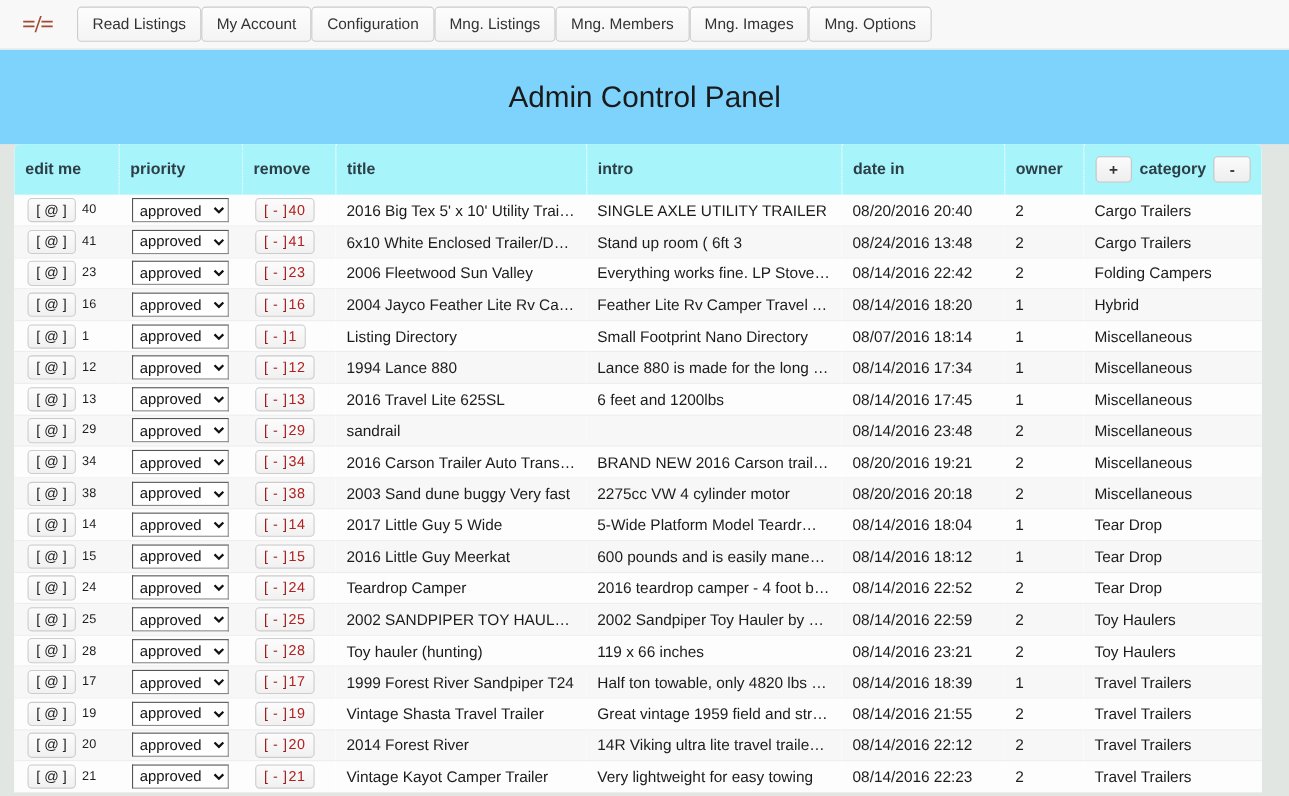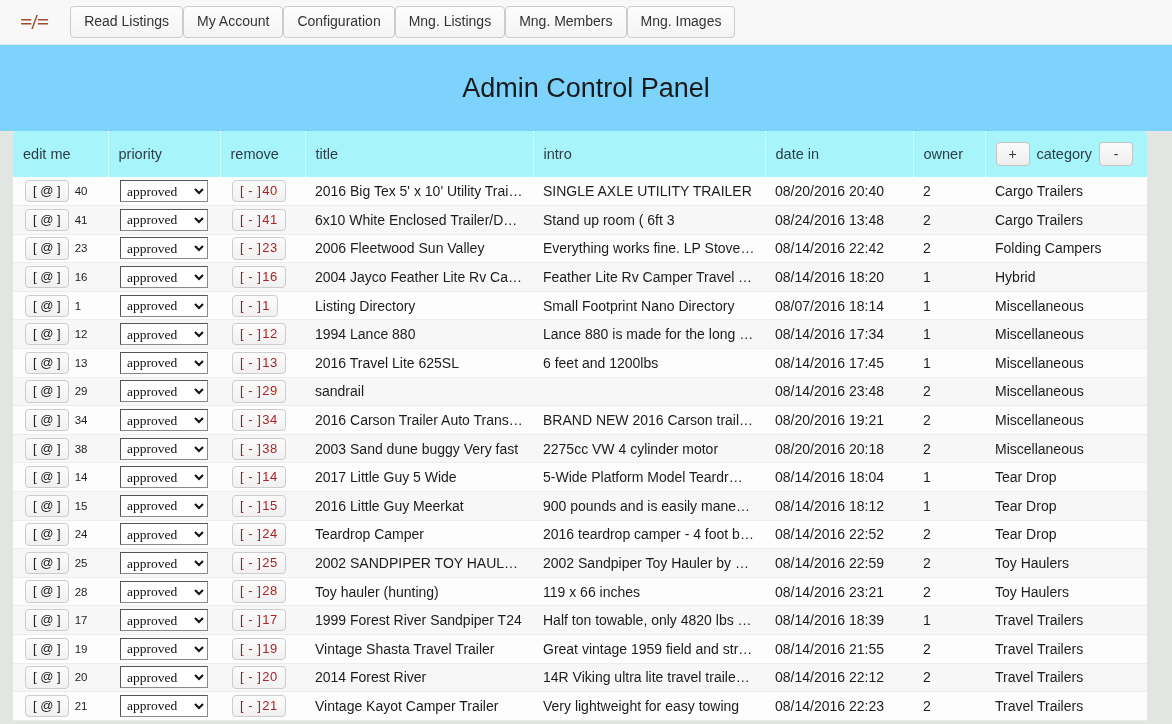--- a/index.html
+++ b/index.html
@@ -77,21 +77,21 @@
     width: 1134px;
     background: #fff;
     border-radius: 5px 5px 0 0;
     overflow: hidden;
   }
   table { border-collapse: collapse; width: 100%; table-layout: fixed; }
 
   thead th {
     background: #a8f4fb;
     color: #2c3e46;
-    font-weight: normal;
+    font-weight: bold;
     font-size: 14.5px;
     text-align: left;
     height: 46px;
     padding: 0 10px;
     border-right: 1px dotted #f2fdff;
     vertical-align: middle;
     white-space: nowrap;
   }
   thead th:last-child { border-right: none; }
 
@@ -137,21 +137,21 @@
   .rowid {
     font-size: 11.5px;
     color: #1d1d1d;
     margin-left: 6px;
     vertical-align: middle;
   }
   .btn-remove { color: #9b1b1b; font-size: 13px; letter-spacing: 0.5px; }
   .btn-remove .num { color: #b02020; margin-left: 1px; }
 
   select.prio {
-    font-family: Liberation Serif, serif;
+    font-family: Liberation Sans, sans-serif;
     font-size: 13.5px;
     color: #111;
     background: #fff;
     border: 1px solid #8a8a8a;
     border-top-color: #555;
     border-left-color: #555;
     border-radius: 0;
     padding: 1px 2px;
     width: 88px;
     height: 22px;
@@ -177,20 +177,21 @@
 <body>
 
 <div class="navbar">
   <span class="brand">=/=</span>
   <span class="nav-btn">Read Listings</span>
   <span class="nav-btn">My Account</span>
   <span class="nav-btn">Configuration</span>
   <span class="nav-btn">Mng. Listings</span>
   <span class="nav-btn">Mng. Members</span>
   <span class="nav-btn">Mng. Images</span>
+  <span class="nav-btn">Mng. Options</span>
 </div>
 
 <div class="page-head">
   <h1 class="page-title">Admin Control Panel</h1>
 </div>
 
 <div class="table-wrap">
   <table>
     <thead>
       <tr>
@@ -319,21 +320,21 @@
           <td class="c-intro">5-Wide Platform Model Teardr…</td>
           <td class="c-date">08/14/2016 18:04</td>
           <td class="c-owner">1</td>
           <td class="c-cat">Tear Drop</td>
         </tr>
         <tr>
           <td class="c-edit"><span class="btn-sm">[ @ ]</span><span class="rowid">15</span></td>
           <td class="c-prio"><select class="prio"><option selected="">approved</option><option>pending</option><option>denied</option></select></td>
           <td class="c-rem"><span class="btn-sm btn-remove">[ - ]<span class="num">15</span></span></td>
           <td class="c-title">2016 Little Guy Meerkat</td>
-          <td class="c-intro">900 pounds and is easily maneu…</td>
+          <td class="c-intro">600 pounds and is easily maneu…</td>
           <td class="c-date">08/14/2016 18:12</td>
           <td class="c-owner">1</td>
           <td class="c-cat">Tear Drop</td>
         </tr>
         <tr>
           <td class="c-edit"><span class="btn-sm">[ @ ]</span><span class="rowid">24</span></td>
           <td class="c-prio"><select class="prio"><option selected="">approved</option><option>pending</option><option>denied</option></select></td>
           <td class="c-rem"><span class="btn-sm btn-remove">[ - ]<span class="num">24</span></span></td>
           <td class="c-title">Teardrop Camper</td>
           <td class="c-intro">2016 teardrop camper - 4 foot b…</td>

